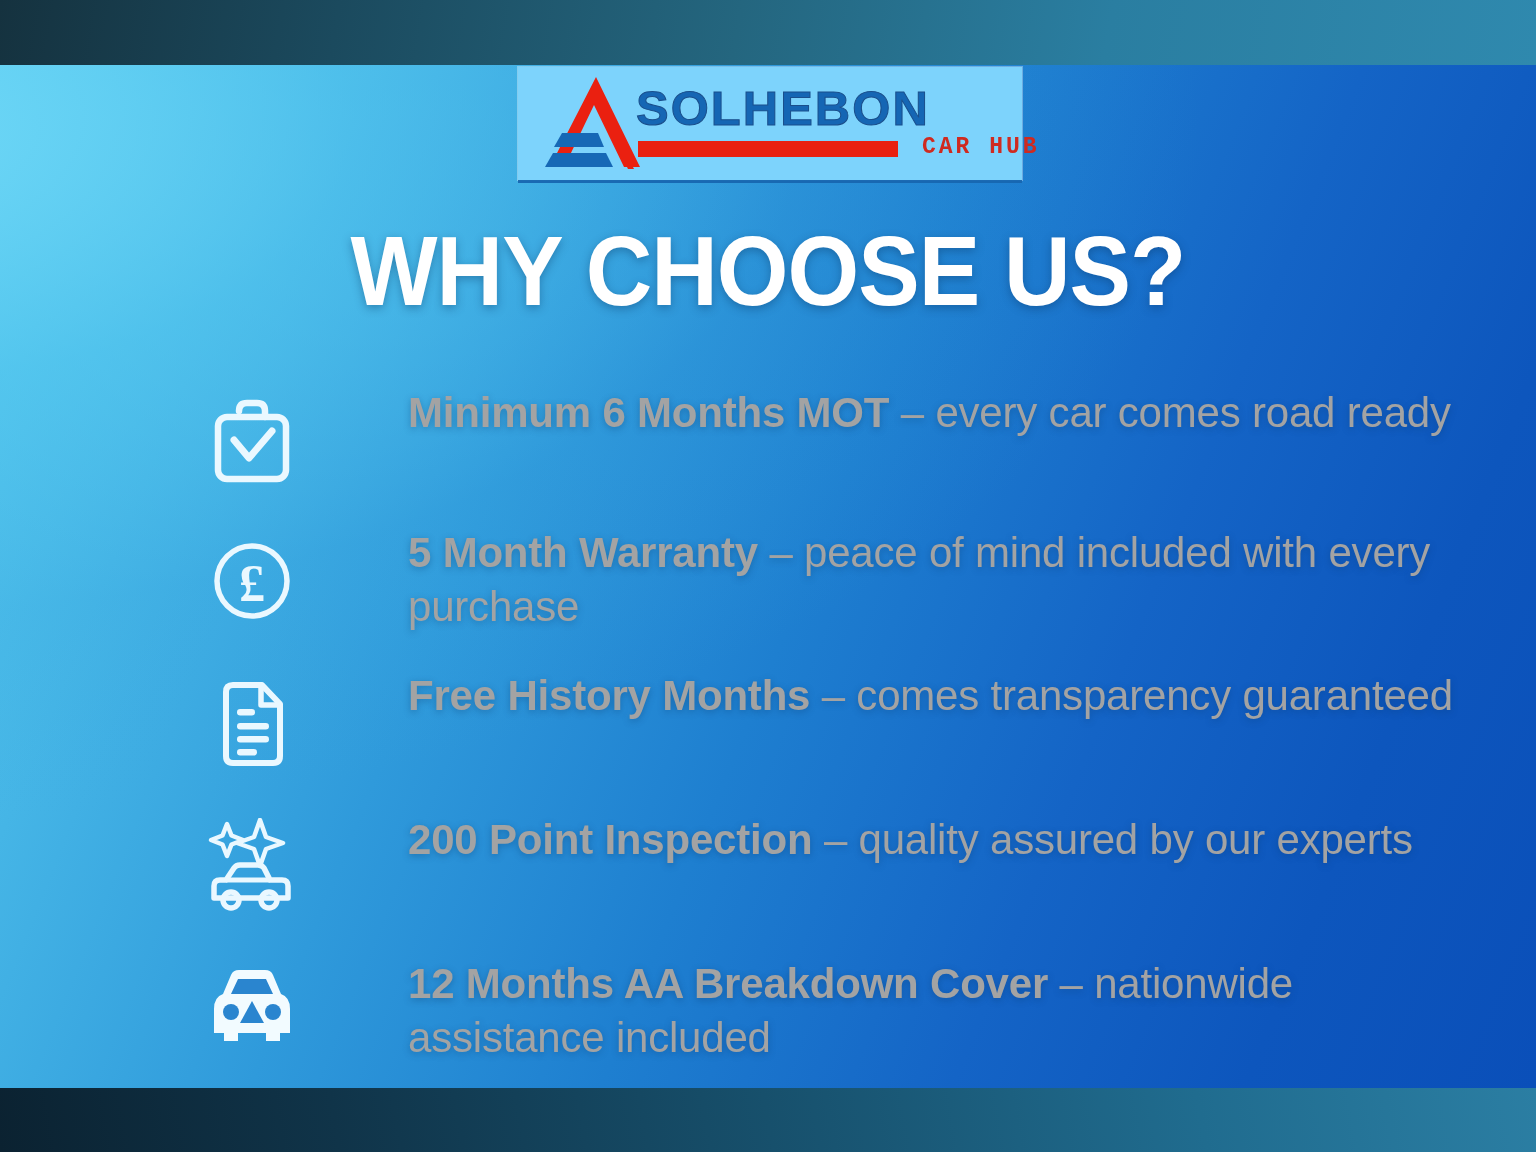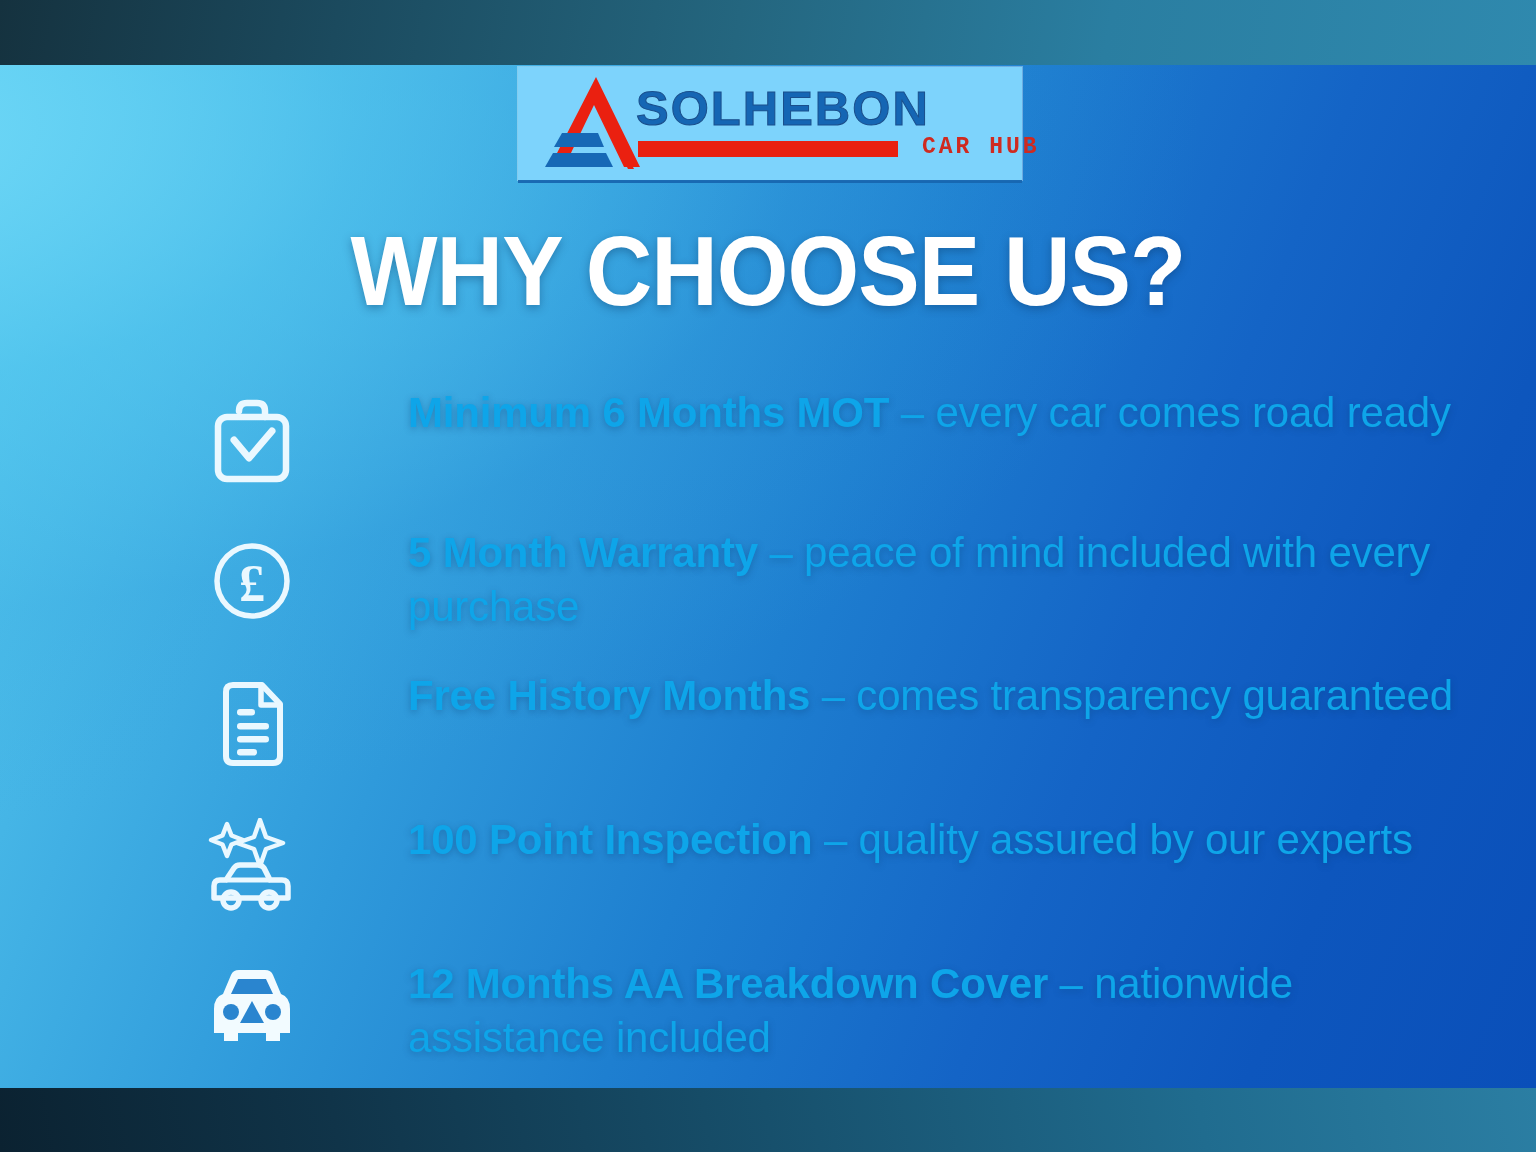--- a/index.html
+++ b/index.html
@@ -185,21 +185,21 @@
     display: block;
   }
   .feature-text {
     position: absolute;
     left: 212px;
     top: 1px;
     width: 1080px;
     font-family: "Liberation Sans", sans-serif;
     font-size: 42px;
     line-height: 1.28;
-    color: #0ea5e9;
+    color: #a3a3a3;
     text-shadow: 0 2px 7px rgba(10, 55, 105, 0.35);
     letter-spacing: -0.2px;
   }
   .feature-text .lead {
     font-weight: bold;
   }
   .feature-text .rest {
     font-weight: normal;
   }
 
@@ -296,21 +296,21 @@
 
           <path d="M58 2 L64 19 L81 25 L64 31 L58 48 L52 31 L35 25 L52 19 Z" fill="none" stroke="#eaf8ff" stroke-width="4.5" stroke-linejoin="round"></path>
 
           <path d="M12 68 Q12 62 18 62 L24 62 L32 50 Q34 47 38 47 L56 47 Q60 47 62 50 L68 62 L80 62 Q86 62 86 68 L86 80 L12 80 Z" fill="none" stroke="#eaf8ff" stroke-width="5.5" stroke-linejoin="round"></path>
           <line x1="24" y1="62" x2="68" y2="62" stroke="#eaf8ff" stroke-width="5"></line>
           <circle cx="29" cy="82" r="8" fill="none" stroke="#eaf8ff" stroke-width="5.5"></circle>
           <circle cx="67" cy="82" r="8" fill="none" stroke="#eaf8ff" stroke-width="5.5"></circle>
         </svg>
       </span>
       <div class="feature-text">
-        <span class="lead">100 Point Inspection</span><span class="rest"> – quality assured by our experts</span>
+        <span class="lead">200 Point Inspection</span><span class="rest"> – quality assured by our experts</span>
       </div>
     </div>
 
     <div class="feature-row r4">
       <span class="feature-icon">
         <svg width="100" height="90" viewBox="0 0 100 90" xmlns="http://www.w3.org/2000/svg">
           <path d="M29 8 Q31 3 37 3 L63 3 Q69 3 71 8 L79 27 Q88 30 88 42 L88 66 L78 66 L78 74 L64 74 L64 66 L36 66 L36 74 L22 74 L22 66 L12 66 L12 42 Q12 30 21 27 Z" fill="#f2fbff"></path>
           <path d="M36 12 L64 12 L71 27 L29 27 Z" fill="#2a85cf"></path>
           <circle cx="29" cy="45" r="8" fill="#2a85cf"></circle>
           <circle cx="71" cy="45" r="8" fill="#2a85cf"></circle>

